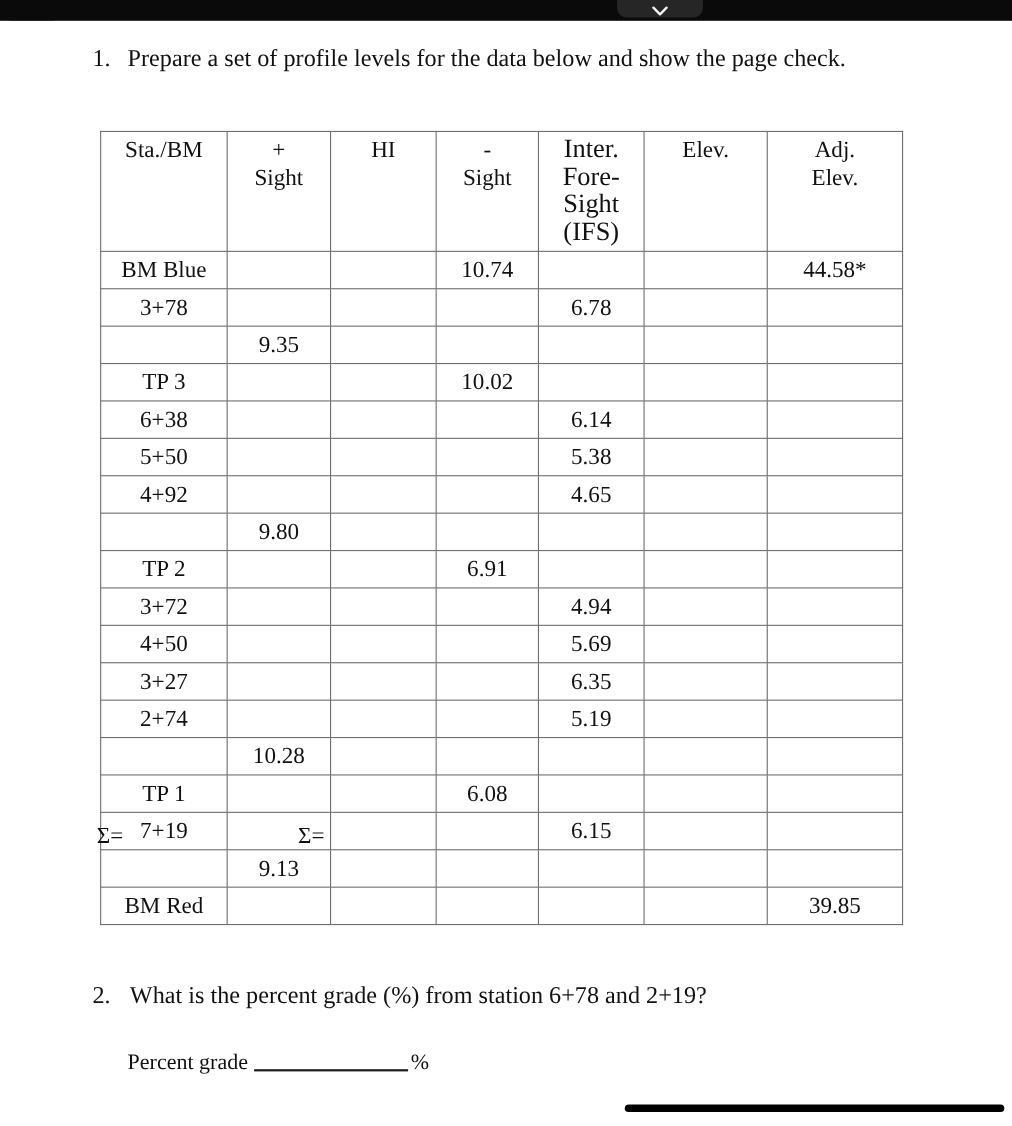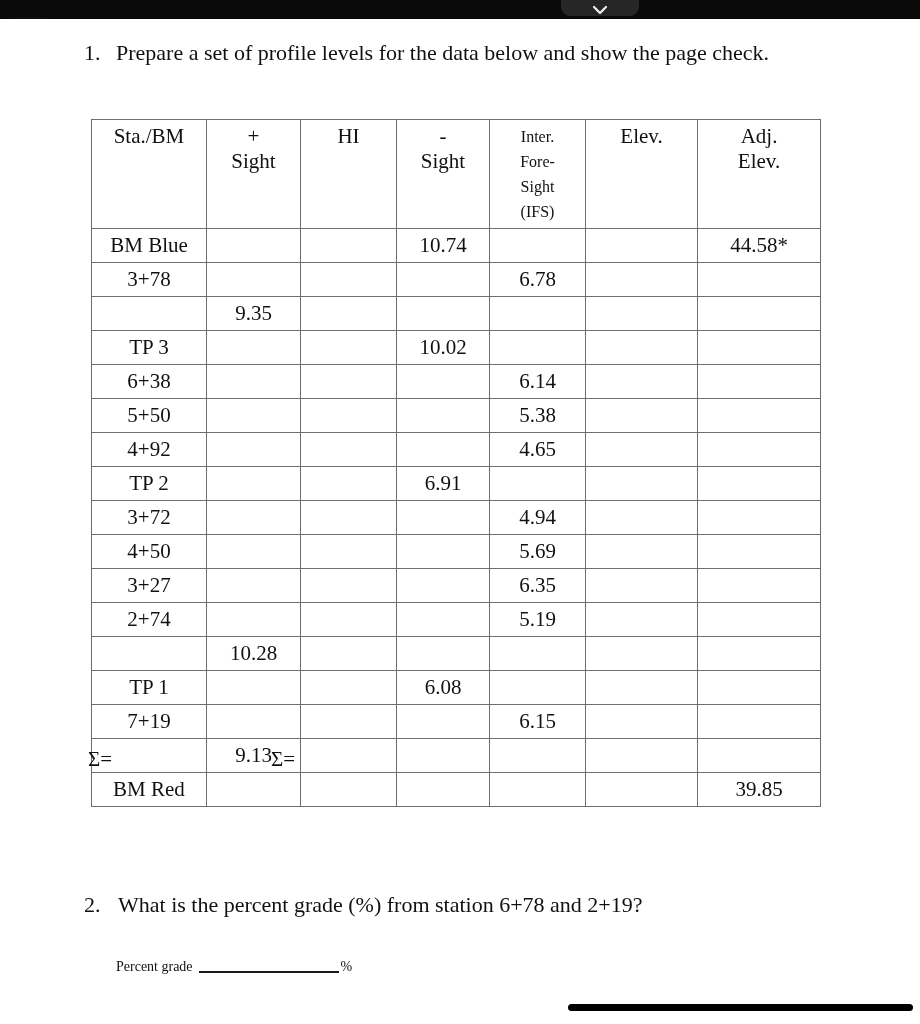--- a/index.html
+++ b/index.html
@@ -57,21 +57,21 @@
     vertical-align:top;
   }
   table.levels thead th{
     height:104px;
     text-align:center;
     vertical-align:top;
     padding-top:4px;
     line-height:25px;
   }
   table.levels thead th.small{
-    font-size:16px;line-height:25px;
+    font-size:24px;line-height:25px;
   }
   table.levels tbody td{
     height:33px;
     line-height:33px;
   }
   td.c-sta{ text-align:center; padding-left:8px; }
   td.c-num{ text-align:center; }
   
   col.w1{width:115px}
   col.w2{width:94px}
@@ -88,21 +88,21 @@
   .sigma.s2{left:271px;}
 
   .q2{
     position:absolute;left:84px;top:870px;width:760px;
     font-size:22px;line-height:31px;
   }
   .q2 .num{position:absolute;left:0;top:0;width:30px;}
   .q2 .body{margin-left:34px;display:block;}
   .answer-line{
     position:absolute;left:116px;top:932px;
-    font-size:14px;line-height:31px;
+    font-size:20px;line-height:31px;
     white-space:nowrap;
   }
   .blank{
     display:inline-block;
     width:140px;
     border-bottom:2px solid #1a1a1a;
     margin:0 2px -2px 6px;
     height:20px;
   }
   .home-indicator{
@@ -237,20 +237,29 @@
         <tr>
           <td class="c-sta">4+92</td>
           <td class="c-num"></td>
           <td class="c-num"></td>
           <td class="c-num"></td>
           <td class="c-num">4.65</td>
           <td class="c-num"></td>
           <td class="c-num"></td>
         </tr>
         <tr>
+          <td class="c-sta"></td>
+          <td class="c-num">9.80</td>
+          <td class="c-num"></td>
+          <td class="c-num"></td>
+          <td class="c-num"></td>
+          <td class="c-num"></td>
+          <td class="c-num"></td>
+        </tr>
+        <tr>
           <td class="c-sta">TP 2</td>
           <td class="c-num"></td>
           <td class="c-num"></td>
           <td class="c-num">6.91</td>
           <td class="c-num"></td>
           <td class="c-num"></td>
           <td class="c-num"></td>
         </tr>
         <tr>
           <td class="c-sta">3+72</td>

